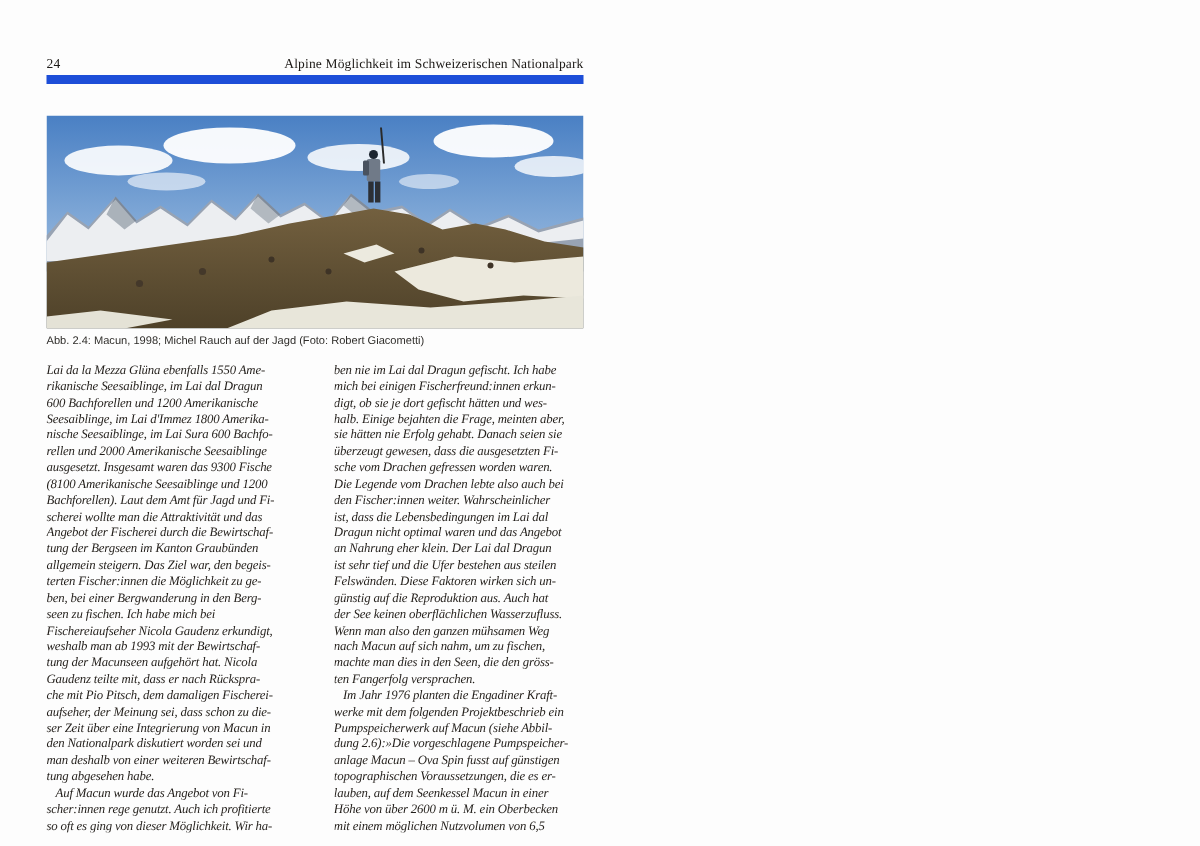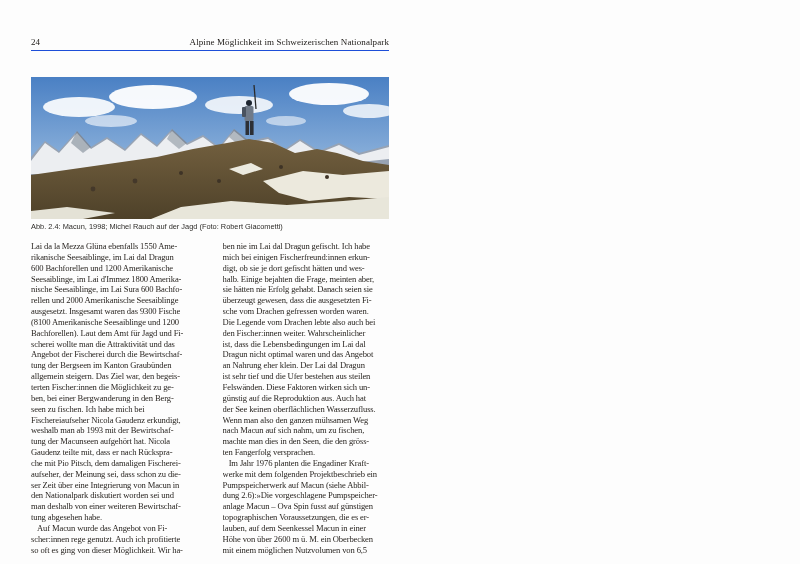--- a/index.html
+++ b/index.html
@@ -9,31 +9,31 @@
   }
   .spread{position:relative;width:800px;height:564px;background:#fdfdfd;}
   .page{position:absolute;top:0;height:564px;}
   .page-left{left:0;width:400px;}
   .page-right{left:400px;width:400px;}
 
   .pageheader{
     position:absolute;left:31px;top:37px;width:358px;
     display:flex;justify-content:space-between;align-items:flex-end;
     font-size:9px;letter-spacing:.1px;color:#1d1a17;
-    border-bottom:1px solid #1d4ed8;padding-bottom:3px;
+    border-bottom:6px solid #1d4ed8;padding-bottom:3px;
   }
   .fig{margin:0;padding:0;position:absolute;}
   .fig-left{left:31px;top:77px;width:426px;}
   .fig svg{display:block;}
   .caption{
     font-family:"Liberation Sans", sans-serif;
     font-size:7.4px;color:#2e2c29;margin-top:3px;letter-spacing:0;
   }
   .cols{position:absolute;display:flex;}
-  .cols-left{left:31px;top:241px;width:360px;gap:26px;}
+  .cols-left{left:31px;top:241px;width:360px;gap:26px;font-style:italic;}
   .col{
     white-space:pre;overflow:hidden;
     line-height:10.85px;letter-spacing:-0.12px;color:#221e1a;
   }
   .cols-left .col{font-size:8.55px;}
   .col-l1{width:174px;}
   .col-l2{width:177px;}
 </style>
 </head>
 <body>

